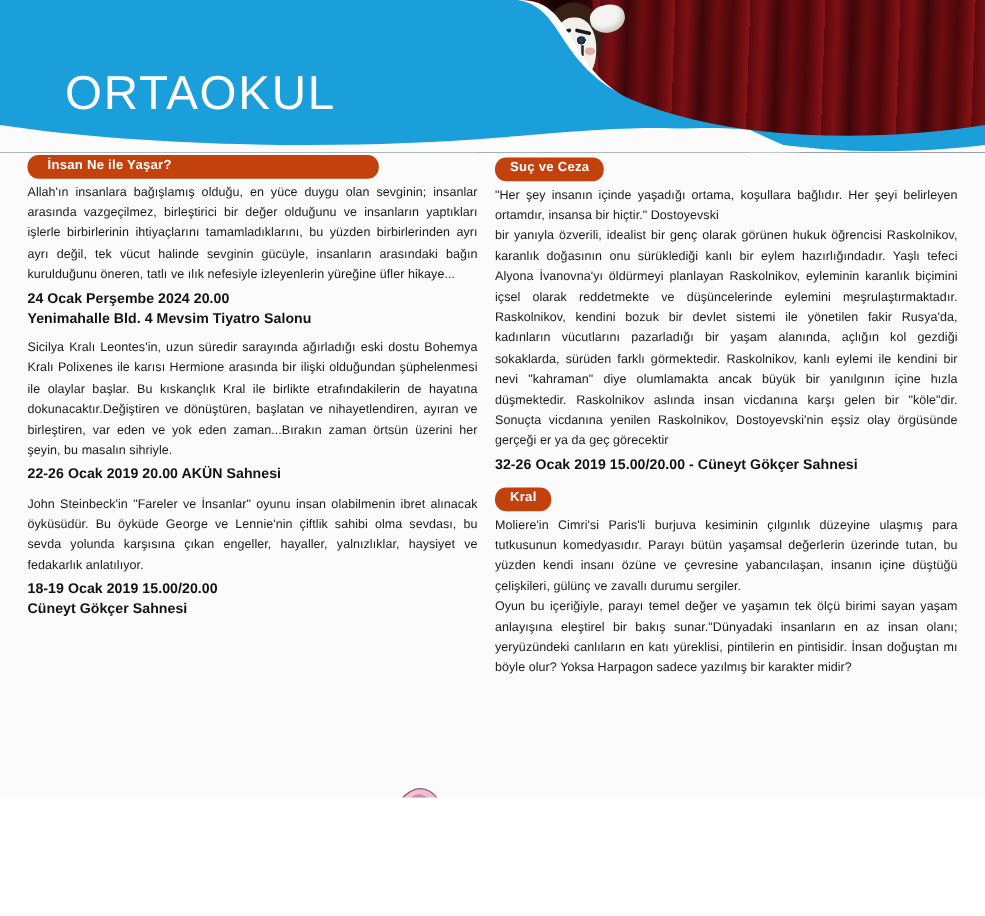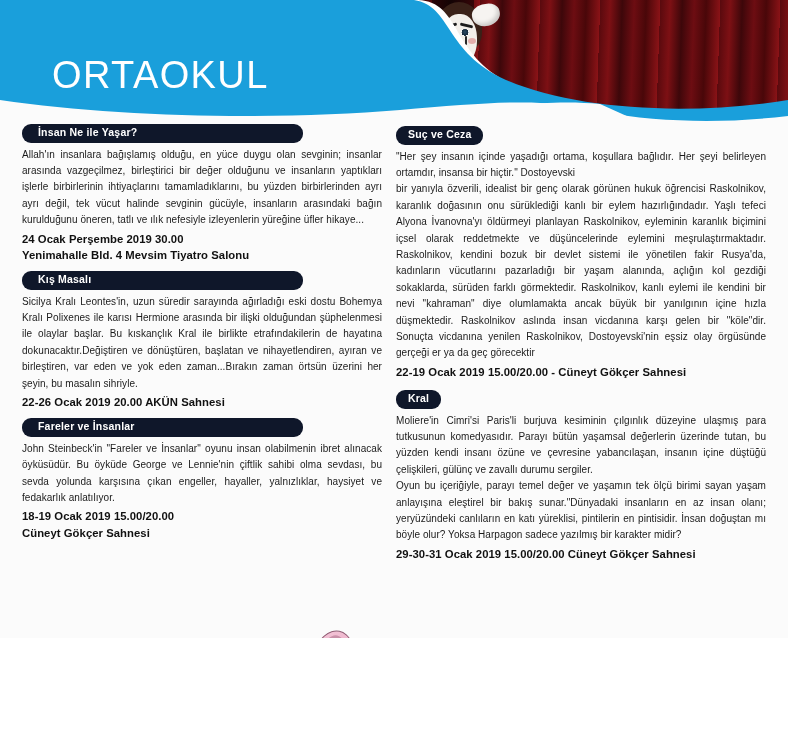--- a/index.html
+++ b/index.html
@@ -121,21 +121,21 @@
     position: absolute;
     top: 124px;
   }
   .col-left  { left: 22px;  width: 360px; }
   .col-right { left: 396px; width: 370px; }
 
   .section { margin-bottom: 8px; }
 
   .pill {
     display: inline-block;
-    background: #0f172a;
+    background: #c2410c;
     color: #ffffff;
     font-weight: bold;
     font-size: 10.5px;
     padding: 3px 12px 4px 12px;
     border-radius: 9px;
     line-height: 1.1;
     letter-spacing: .2px;
     white-space: nowrap;
   }
   .pill.wide {
@@ -297,53 +297,50 @@
       <path d="M600,112 C660,122 720,124 788,116 V122 H600 Z" fill="#fbfbfb"></path>
     </svg>
   </div>
   <div class="header-title">ORTAOKUL</div>
 
   <div class="col col-left">
 
     <div class="section">
       <div class="pill wide">İnsan Ne ile Yaşar?</div>
       <div class="body-text">Allah'ın insanlara bağışlamış olduğu, en yüce duygu olan sevginin; insanlar arasında vazgeçilmez, birleştirici bir değer olduğunu ve insanların yaptıkları işlerle birbirlerinin ihtiyaçlarını tamamladıklarını, bu yüzden birbirlerinden ayrı ayrı değil, tek vücut halinde sevginin gücüyle, insanların arasındaki bağın kurulduğunu öneren, tatlı ve ılık nefesiyle izleyenlerin yüreğine üfler hikaye...</div>
-      <div class="meta">24 Ocak Perşembe 2019  30.00
+      <div class="meta">24 Ocak Perşembe 2024  20.00
 Yenimahalle Bld. 4 Mevsim Tiyatro Salonu</div>
     </div>
 
     <div class="section">
-      <div class="pill wide">Kış Masalı</div>
       <div class="body-text">Sicilya Kralı Leontes'in, uzun süredir sarayında ağırladığı eski dostu Bohemya Kralı Polixenes ile karısı Hermione arasında bir ilişki olduğundan şüphelenmesi ile olaylar başlar. Bu kıskançlık Kral ile birlikte etrafındakilerin de hayatına dokunacaktır.Değiştiren ve dönüştüren, başlatan ve nihayetlendiren, ayıran ve birleştiren, var eden ve yok eden zaman...Bırakın zaman  örtsün üzerini her şeyin, bu masalın sihriyle.</div>
       <div class="meta">22-26 Ocak 2019 20.00  AKÜN Sahnesi</div>
     </div>
 
     <div class="section">
-      <div class="pill wide">Fareler ve İnsanlar</div>
       <div class="body-text">John Steinbeck'in "Fareler ve İnsanlar" oyunu insan olabilmenin ibret alınacak öyküsüdür.  Bu öyküde George ve Lennie'nin çiftlik sahibi olma sevdası, bu sevda yolunda karşısına çıkan engeller, hayaller, yalnızlıklar, haysiyet ve fedakarlık anlatılıyor.</div>
       <div class="meta">18-19 Ocak 2019 15.00/20.00
 Cüneyt Gökçer Sahnesi</div>
     </div>
 
   </div>
 
   <div class="col col-right">
 
     <div class="section">
       <div class="pill">Suç ve Ceza</div>
       <div class="body-text">"Her şey insanın içinde yaşadığı ortama, koşullara bağlıdır. Her şeyi belirleyen ortamdır, insansa bir hiçtir."  Dostoyevski
 bir yanıyla özverili, idealist bir genç olarak görünen hukuk öğrencisi Raskolnikov, karanlık doğasının onu sürüklediği kanlı bir eylem hazırlığındadır. Yaşlı tefeci Alyona İvanovna'yı öldürmeyi planlayan Raskolnikov, eyleminin karanlık biçimini içsel olarak reddetmekte ve düşüncelerinde eylemini meşrulaştırmaktadır. Raskolnikov, kendini bozuk bir devlet sistemi ile yönetilen fakir Rusya'da, kadınların vücutlarını pazarladığı bir yaşam alanında, açlığın kol gezdiği sokaklarda, sürüden farklı görmektedir. Raskolnikov, kanlı eylemi ile kendini bir nevi "kahraman" diye olumlamakta ancak büyük bir yanılgının içine hızla düşmektedir. Raskolnikov aslında insan vicdanına karşı gelen bir "köle"dir. Sonuçta vicdanına yenilen Raskolnikov, Dostoyevski'nin eşsiz olay örgüsünde gerçeği er ya da geç görecektir</div>
-      <div class="meta">22-19 Ocak 2019  15.00/20.00 - Cüneyt Gökçer Sahnesi</div>
+      <div class="meta">32-26 Ocak 2019  15.00/20.00 - Cüneyt Gökçer Sahnesi</div>
     </div>
 
     <div class="section">
       <div class="pill">Kral</div>
       <div class="body-text">Moliere'in Cimri'si Paris'li burjuva kesiminin çılgınlık düzeyine ulaşmış para tutkusunun komedyasıdır. Parayı bütün yaşamsal değerlerin üzerinde tutan, bu yüzden kendi insanı özüne ve çevresine yabancılaşan, insanın içine düştüğü çelişkileri, gülünç ve zavallı durumu sergiler.
 Oyun bu içeriğiyle, parayı temel değer ve yaşamın tek ölçü birimi sayan yaşam anlayışına eleştirel bir bakış sunar."Dünyadaki insanların en az insan olanı; yeryüzündeki canlıların en katı yüreklisi, pintilerin en pintisidir. İnsan doğuştan mı böyle olur? Yoksa Harpagon sadece yazılmış bir karakter midir?</div>
-      <div class="meta">29-30-31 Ocak 2019 15.00/20.00  Cüneyt Gökçer Sahnesi</div>
     </div>
 
   </div>
 
   <div class="shoes">
     <div class="ribbon ribbon-1"></div>
     <div class="ribbon ribbon-2"></div>
     <div class="shoe shoe-a"></div>
     <div class="shoe-a-inner"></div>
     <div class="shoe shoe-b"></div>

